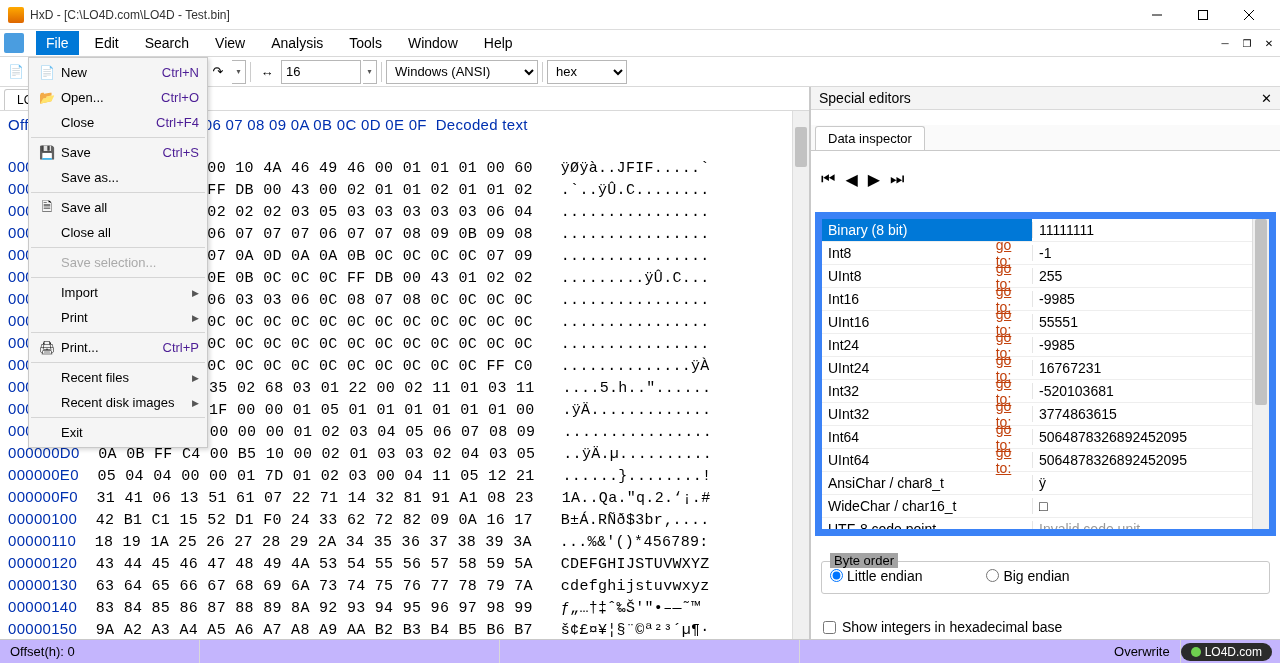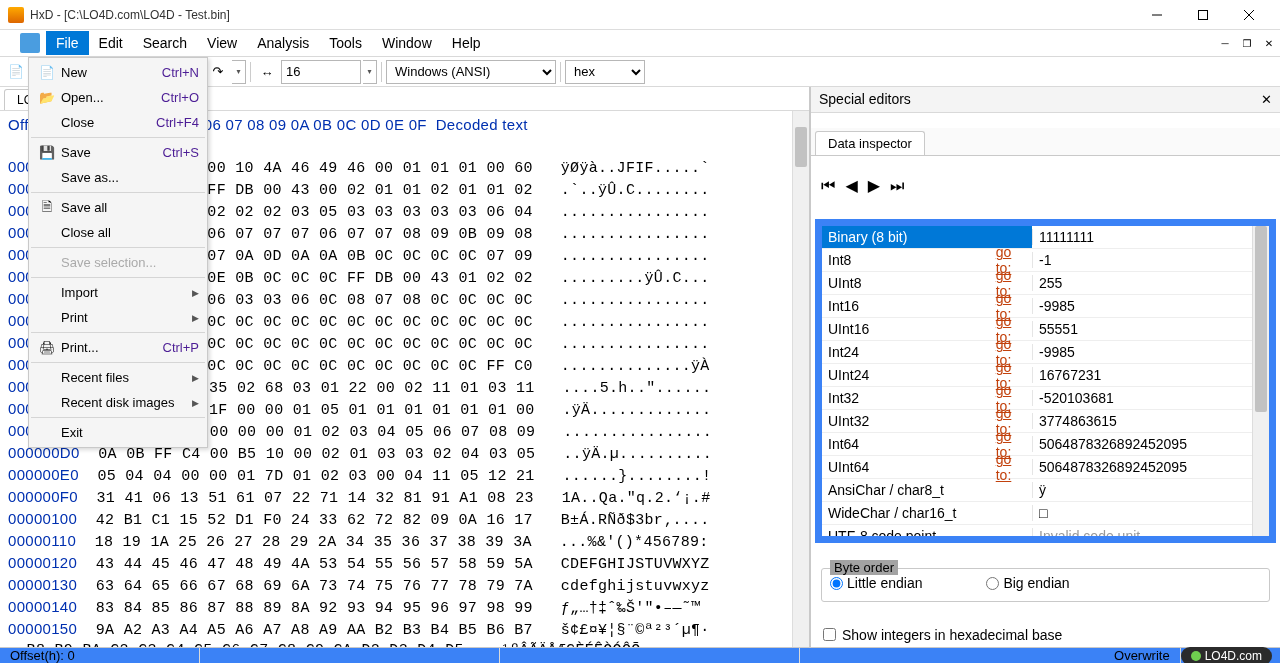--- a/index.html
+++ b/index.html
@@ -7,21 +7,21 @@
 
 
 .titlebar { height: 30px; display: flex; align-items: center; padding: 0 8px; border-bottom: 1px solid #ddd; }
 .titlebar .app-icon { width: 16px; height: 16px; margin-right: 6px; background: linear-gradient(#fa0, #d60); border-radius: 2px; position: relative; }
 .titlebar .title-text { font-size: 12px; color: #333; flex: 0 0 auto; }
 .titlebar .spacer { flex: 1; }
 .titlebar .winbtn { width: 46px; height: 30px; display: flex; align-items: center; justify-content: center; font-size: 10px; }
 .titlebar .winbtn svg { width: 10px; height: 10px; }
 
 
-.menubar { height: 27px; display: flex; align-items: center; border-bottom: 1px solid #d9d9d9; padding-left: 20px; position: relative; }
+.menubar { height: 27px; display: flex; align-items: center; border-bottom: 1px solid #d9d9d9; padding-left: 4px; position: relative; gap: 6px; }
 .menubar .doc-icon { width: 20px; height: 20px; margin-right: 6px; background: #4a9de0; border-radius: 2px; }
 .menubar .menu-item { padding: 4px 10px; font-size: 14px; cursor: default; }
 .menubar .menu-item.open { background: #0078d7; color: #fff; }
 .menubar .right-controls { margin-left: auto; display: flex; }
 .menubar .right-controls .mc { width: 22px; height: 22px; display: flex; align-items: center; justify-content: center; font-size: 10px; }
 
 
 .file-menu { position: absolute; top: 27px; left: 28px; width: 180px; background: #f5f5f5; border: 1px solid #c9c9c9; z-index: 100; padding: 2px; box-shadow: 2px 2px 4px rgba(0,0,0,.15); }
 .file-menu .item { display: flex; align-items: center; height: 25px; padding: 0 6px; font-size: 13px; }
 .file-menu .item .icon-slot { width: 20px; height: 16px; margin-right: 4px; display: flex; align-items: center; justify-content: center; }
@@ -30,21 +30,21 @@
 .file-menu .item .arrow { color: #555; font-size: 9px; }
 .file-menu .item.disabled { color: #aaa; }
 .file-menu .sep { height: 1px; background: #d5d5d5; margin: 2px 0; }
 
 
 .toolbar { height: 30px; display: flex; align-items: center; border-bottom: 1px solid #d9d9d9; padding: 0 4px; gap: 2px; }
 .toolbar .tb-btn { width: 24px; height: 24px; display:flex; align-items:center; justify-content:center; border: 1px solid transparent; }
 .toolbar .tb-sep { width: 1px; height: 20px; background: #ccc; margin: 0 2px; }
 .toolbar .tb-input { width: 80px; height: 24px; border: 1px solid #b7b7b7; padding: 0 4px; font-size: 13px; }
 .toolbar .tb-select { height: 24px; border: 1px solid #b7b7b7; padding: 0 4px; font-size: 13px; background: #fff; }
-.toolbar .tb-widesel { width: 170px; }
+.toolbar .tb-widesel { width: 152px; }
 .toolbar .tb-narrowsel { width: 80px; }
 .toolbar .dropdown-btn { width:14px; height:24px; border:1px solid #b7b7b7; border-left:none; display:flex; align-items:center; justify-content:center; font-size:8px; color:#555; }
 
 
 .main { flex: 1; display: flex; min-height: 0; }
 
 
 .hex-area { flex: 1; display: flex; flex-direction: column; min-width: 0; border-right: 1px solid #c9c9c9; }
 .file-tab-bar { height: 24px; border-bottom: 1px solid #d9d9d9; display: flex; align-items: flex-end; padding-left: 4px; }
 .file-tab { border: 1px solid #c9c9c9; border-bottom: none; padding: 3px 12px; font-size: 12px; background: #fff; border-radius: 3px 3px 0 0; }
@@ -74,21 +74,21 @@
 .insp-row.disabled .value { color:#999; }
 .insp-scrollbar { position:absolute; right:0; top:0; width:17px; height:100%; background:#f0f0f0; border-left:1px solid #ddd; }
 .insp-scrollbar .thumb { position:absolute; top:0; left:2px; right:2px; height:60%; background:#c2c2c2; border-radius:2px; }
 
 .byte-order { margin: 6px 10px; border: 1px solid #c9c9c9; border-radius:3px; padding: 6px 8px 8px 8px; position:relative; font-size: 14px; }
 .byte-order .legend { position:absolute; top:-9px; left:8px; background:#a3a3a3; padding: 0 4px; font-size: 13px; }
 .byte-order label { display:inline-flex; align-items:center; gap:4px; margin-right: 60px; }
 .hex-base-check { margin: 4px 12px; font-size: 14px; display:flex; align-items:center; gap:6px; }
 
 
-.statusbar { height: 16px; border-top: 1px solid #c9c9c9; display: flex; align-items: center; font-size: 13px; background: #3b82f6; }
+.statusbar { height: 24px; border-top: 1px solid #c9c9c9; display: flex; align-items: center; font-size: 13px; background: #c4b5fd; }
 .statusbar .cell { padding: 0 10px; border-right: 1px solid #d9d9d9; height:100%; display:flex; align-items:center; }
 .statusbar .cell:first-child { width: 200px; }
 .statusbar .spacer { flex:1; }
 .statusbar .badge { background:#2b2b2b; color:#fff; border-radius:10px; padding:2px 10px; font-size:12px; margin-right:8px; display:flex; align-items:center; gap:4px; }
 .statusbar .badge .dot { width:10px; height:10px; background:#6fcf4f; border-radius:50%; }
 </style>
 </head>
 <body>
 
 <div class="titlebar">

